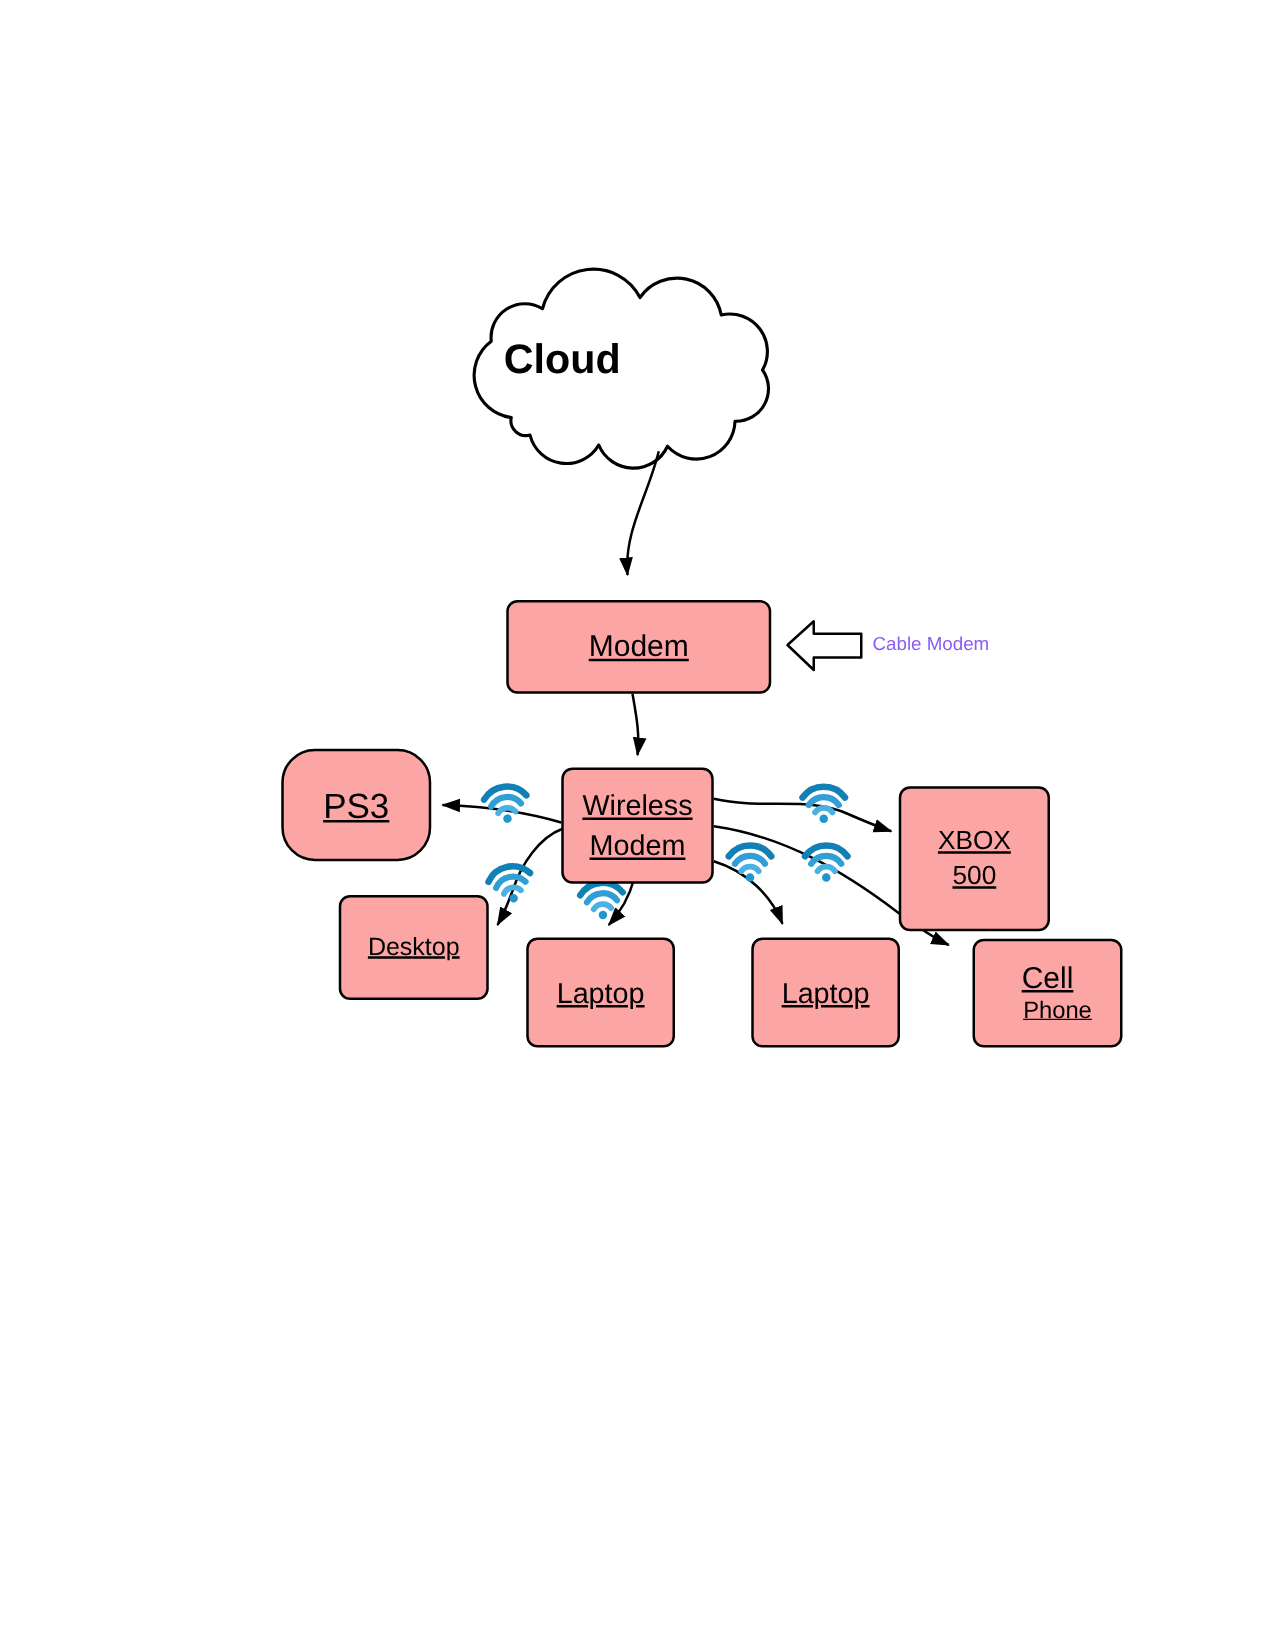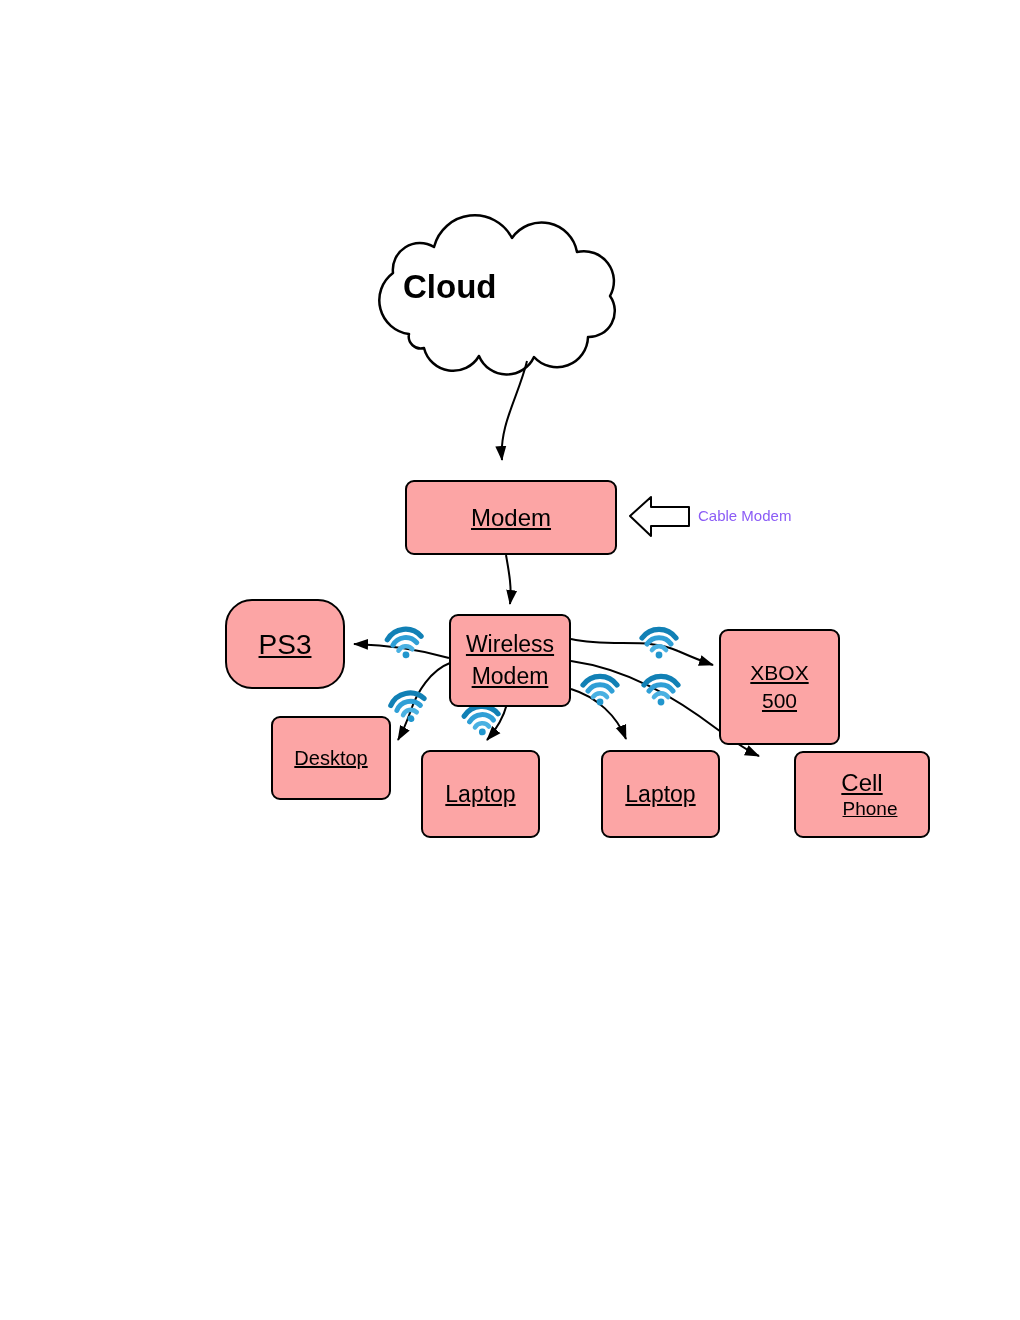--- a/index.html
+++ b/index.html
@@ -27,21 +27,21 @@
     line-height:1.25;
     text-decoration:underline;
   }
   .node-modem   { left:405px; top:480px; width:212px; height:75px; font-size:24px; }
   .node-router  { left:449px; top:614px; width:122px; height:93px; font-size:23px; line-height:1.35;text-align:right; }
   .node-ps3     { left:225px; top:599px; width:120px; height:90px; font-size:28px;border-radius:27px; }
   .node-desktop { left:271px; top:704px; width:120px; height:84px; font-size:20px;margin-top:12px; }
   .node-laptop1 { left:421px; top:750px; width:119px; height:88px; font-size:23px; }
   .node-laptop2 { left:601px; top:750px; width:119px; height:88px; font-size:23px; }
   .node-xbox    { left:719px; top:629px; width:121px; height:116px; font-size:21px; line-height:1.35; }
-  .node-cell    { left:794px; top:751px; width:136px; height:87px; }
+  .node-cell    { left:778px; top:751px; width:120px; height:87px; }
   .cell-line1   { font-size:24px; line-height:1.2; }
   .cell-line2   { font-size:19px; line-height:1.2;margin-left:16px; }
 
   .cloud-label {
     position:absolute; left:403px; top:268px; width:200px;
     font-size:33px; font-weight:bold;
   }
   .cable-modem-label {
     position:absolute; left:698px; top:507px;
     font-size:15px; color:#8b5cf6;

